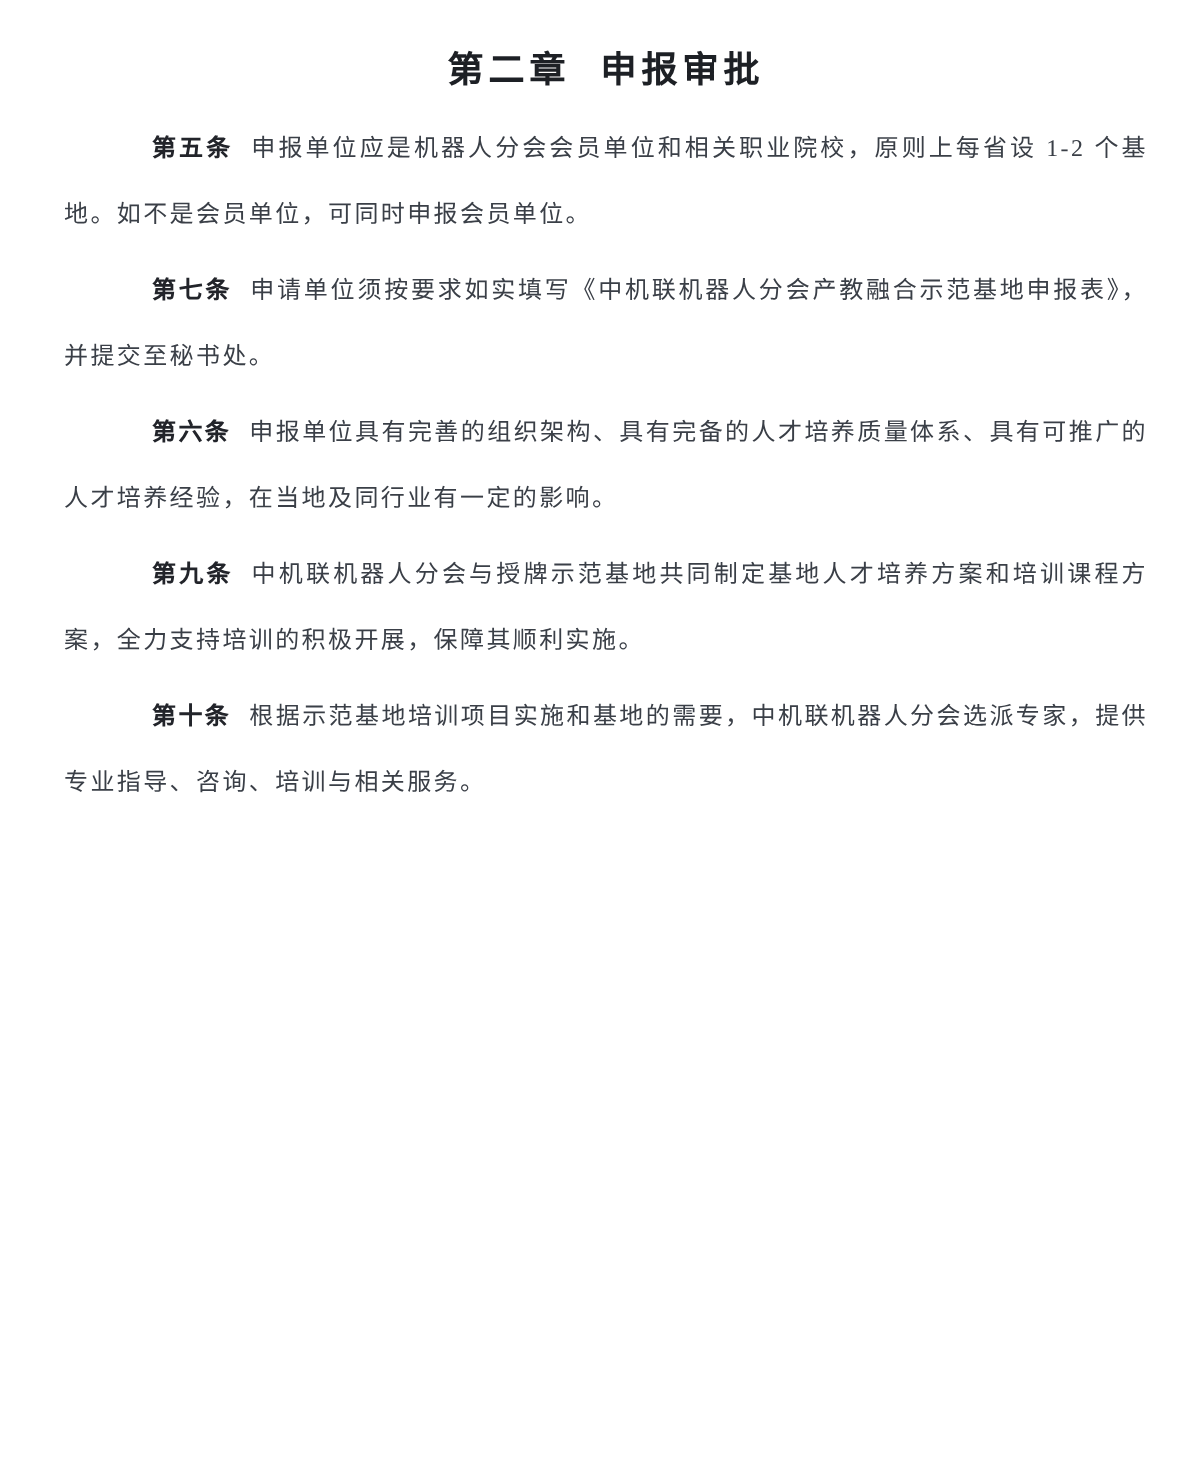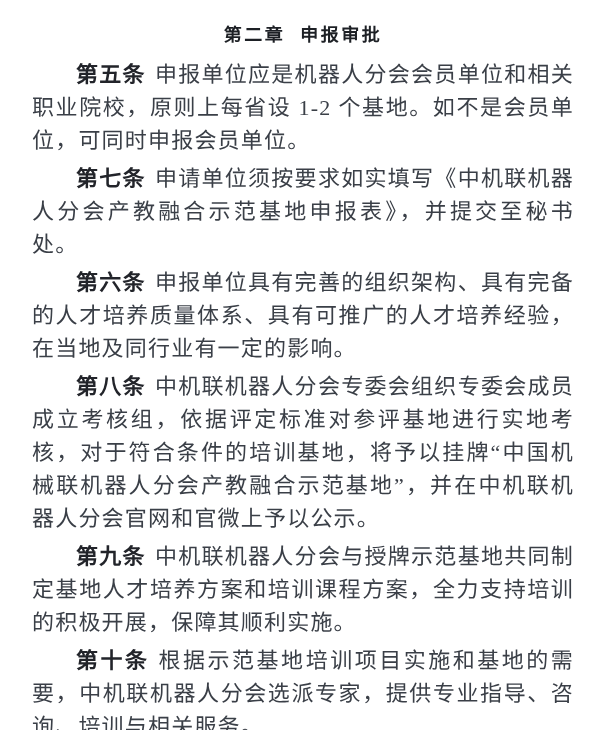--- a/index.html
+++ b/index.html
@@ -28,21 +28,21 @@
     color: #1d2025;
     letter-spacing: 2.5px;
     word-spacing: 8px;
     line-height: 26px;
   }
   .chapter-title.gap-above {
     margin-top: 70px;
   }
   .article {
     margin: 0 0 5px 0;
-    font-size: 22px;
+    font-size: 12px;
     line-height: 33px;
     letter-spacing: 1.2px;
     color: #3a3f47;
     text-align: justify;
     text-justify: inter-ideograph;
     text-indent: 44px;
   }
   .article b {
     font-weight: 700;
     color: #22242a;
@@ -55,20 +55,19 @@
 <div class="page">
 
   <h1 class="chapter-title">第二章 申报审批</h1>
 
   <p class="article"><b>第五条</b><span>申报单位应是机器人分会会员单位和相关职业院校，原则上每省设 1-2 个基地。如不是会员单位，可同时申报会员单位。</span></p>
 
   <p class="article"><b>第七条</b><span>申请单位须按要求如实填写《中机联机器人分会产教融合示范基地申报表》，并提交至秘书处。</span></p>
 
   <p class="article"><b>第六条</b><span>申报单位具有完善的组织架构、具有完备的人才培养质量体系、具有可推广的人才培养经验，在当地及同行业有一定的影响。</span></p>
 
-  <p class="article"><b>第八条</b><span>中机联机器人分会专委会组织专委会成员成立考核组，依据评定标准对参评基地进行实地考核，对于符合条件的培训基地，将予以挂牌“中国机械联机器人分会产教融合示范基地”，并在中机联机器人分会官网和官微上予以公示。</span></p>
 
 
   <p class="article"><b>第九条</b><span>中机联机器人分会与授牌示范基地共同制定基地人才培养方案和培训课程方案，全力支持培训的积极开展，保障其顺利实施。</span></p>
 
   <p class="article"><b>第十条</b><span>根据示范基地培训项目实施和基地的需要，中机联机器人分会选派专家，提供专业指导、咨询、培训与相关服务。</span></p>
 
 </div>
 
 </body></html>

